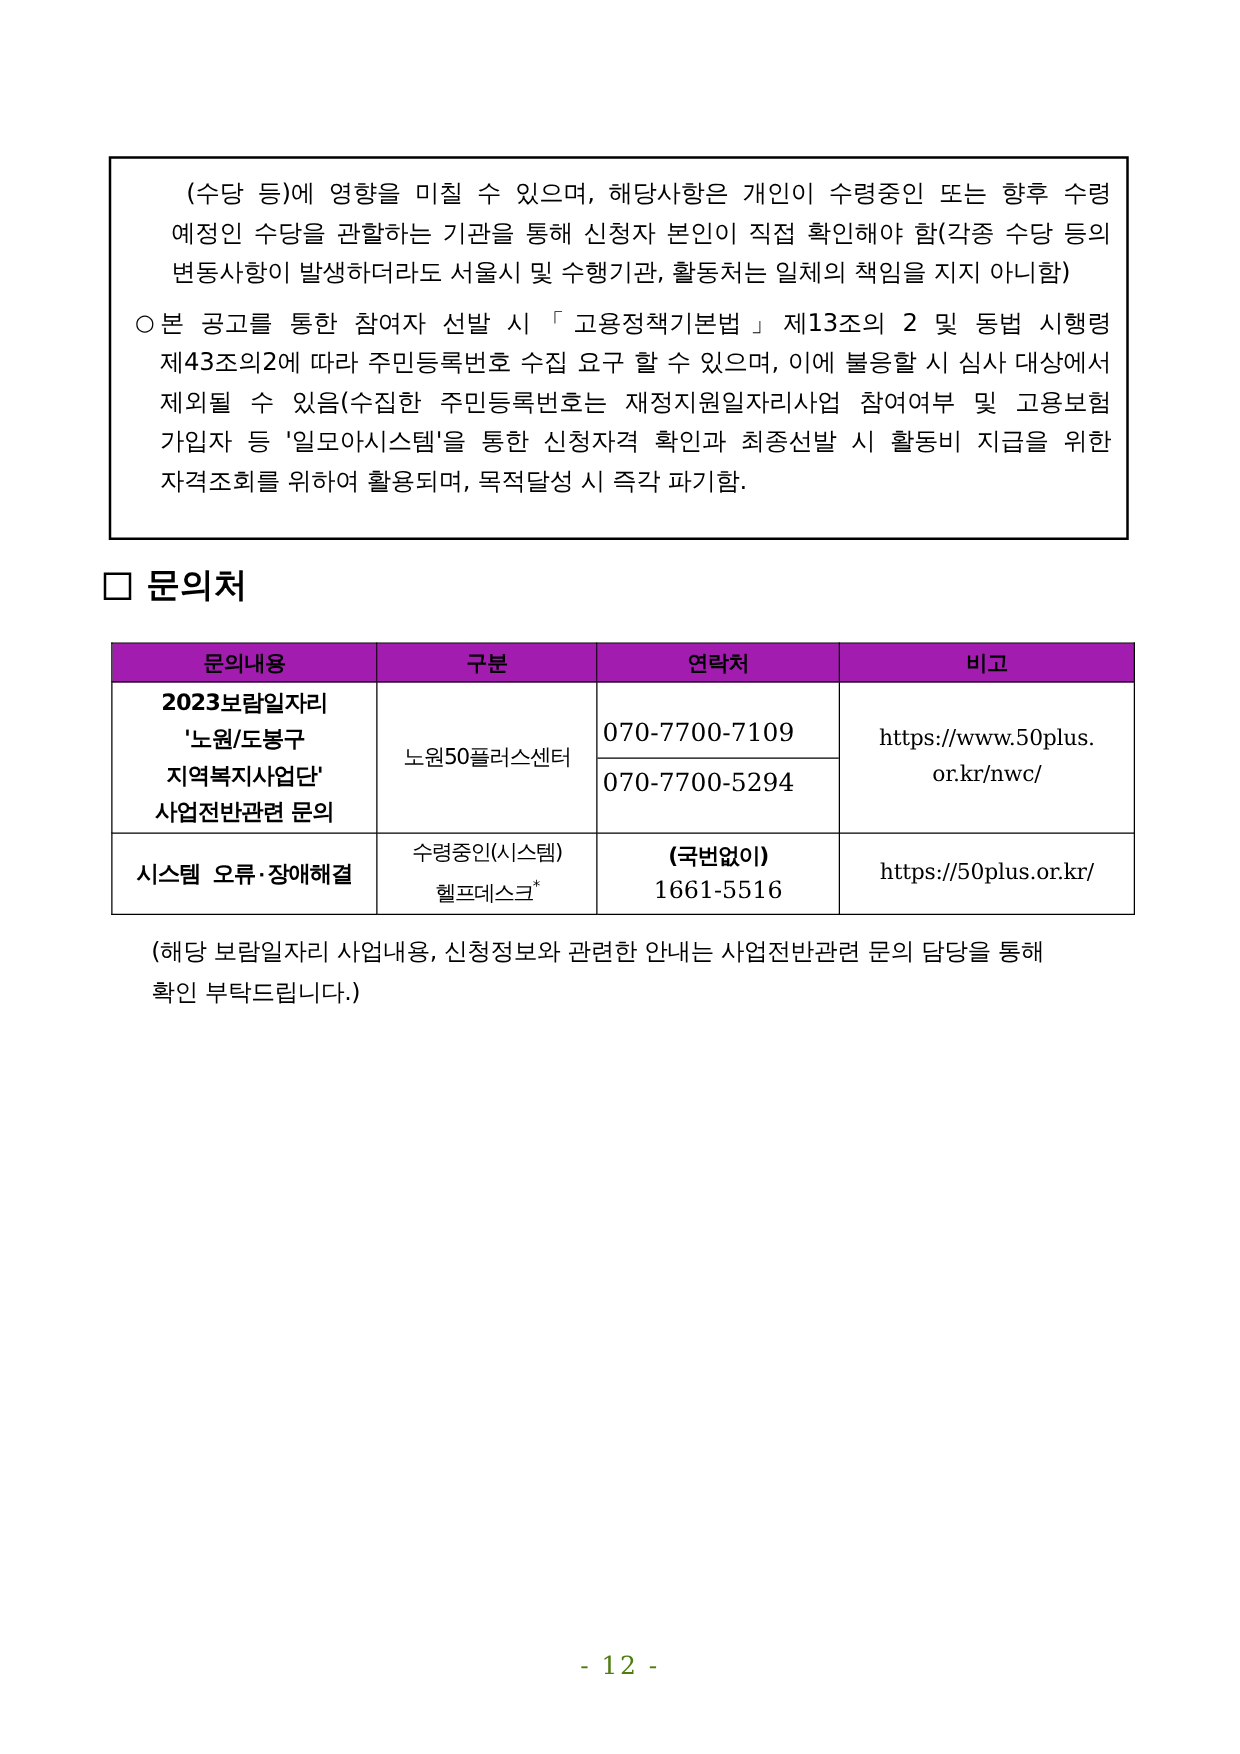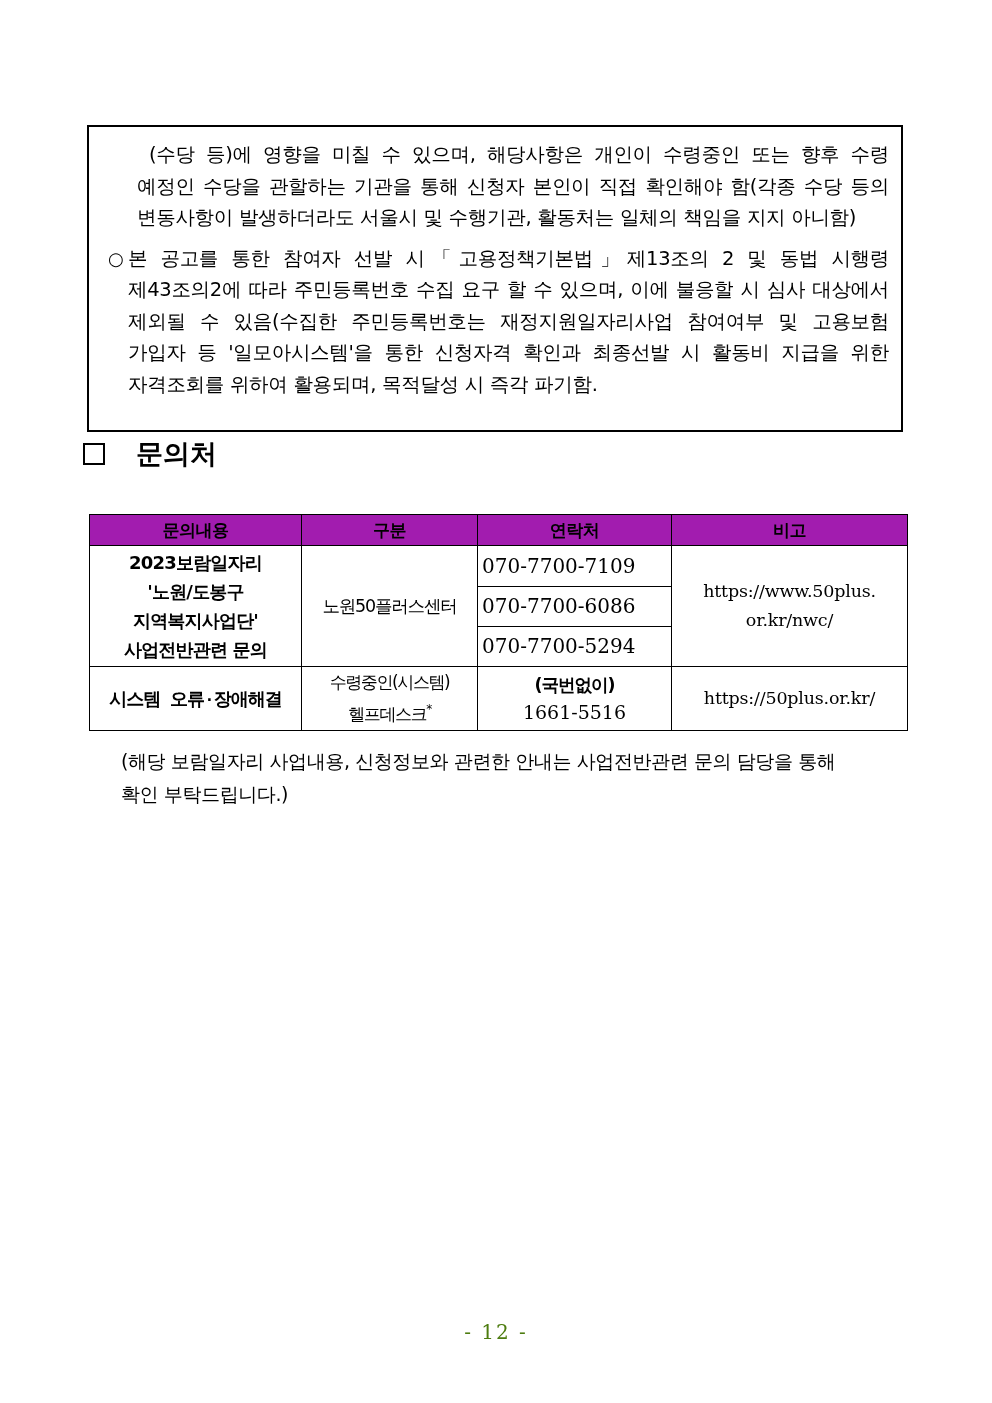--- a/index.html
+++ b/index.html
@@ -65,24 +65,24 @@
     box-sizing: border-box;
   }
   .bullet-body {
     flex: 1 1 auto;
   }
 
   
   .section-heading {
     position: absolute;
     left: 83px;
-    top: 440px;
+    top: 455px;
     display: flex;
     align-items: center;
-    gap: 31px;
+    gap: 12px;
   }
   .heading-square {
     width: 22px;
     height: 22px;
     border: 2.5px solid #000000;
     box-sizing: border-box;
     display: block;
   }
   .heading-text {
     font-size: 27px;
@@ -268,23 +268,20 @@
           <div>사업전반관련 문의</div>
         </td>
         <td class="cell-org">노원50플러스센터</td>
         <td class="phone-holder">
           <table class="phone-sub">
             <tbody>
               <tr>
                   <td>070-7700-7109</td>
                 </tr>
               <tr>
-                  <td>070-7700-6086</td>
-                </tr>
-              <tr>
                   <td>070-7700-5294</td>
                 </tr>
             </tbody>
           </table>
         </td>
         <td class="cell-url">
           <div>https://www.50plus.</div>
           <div>or.kr/nwc/</div>
         </td>
       </tr>

